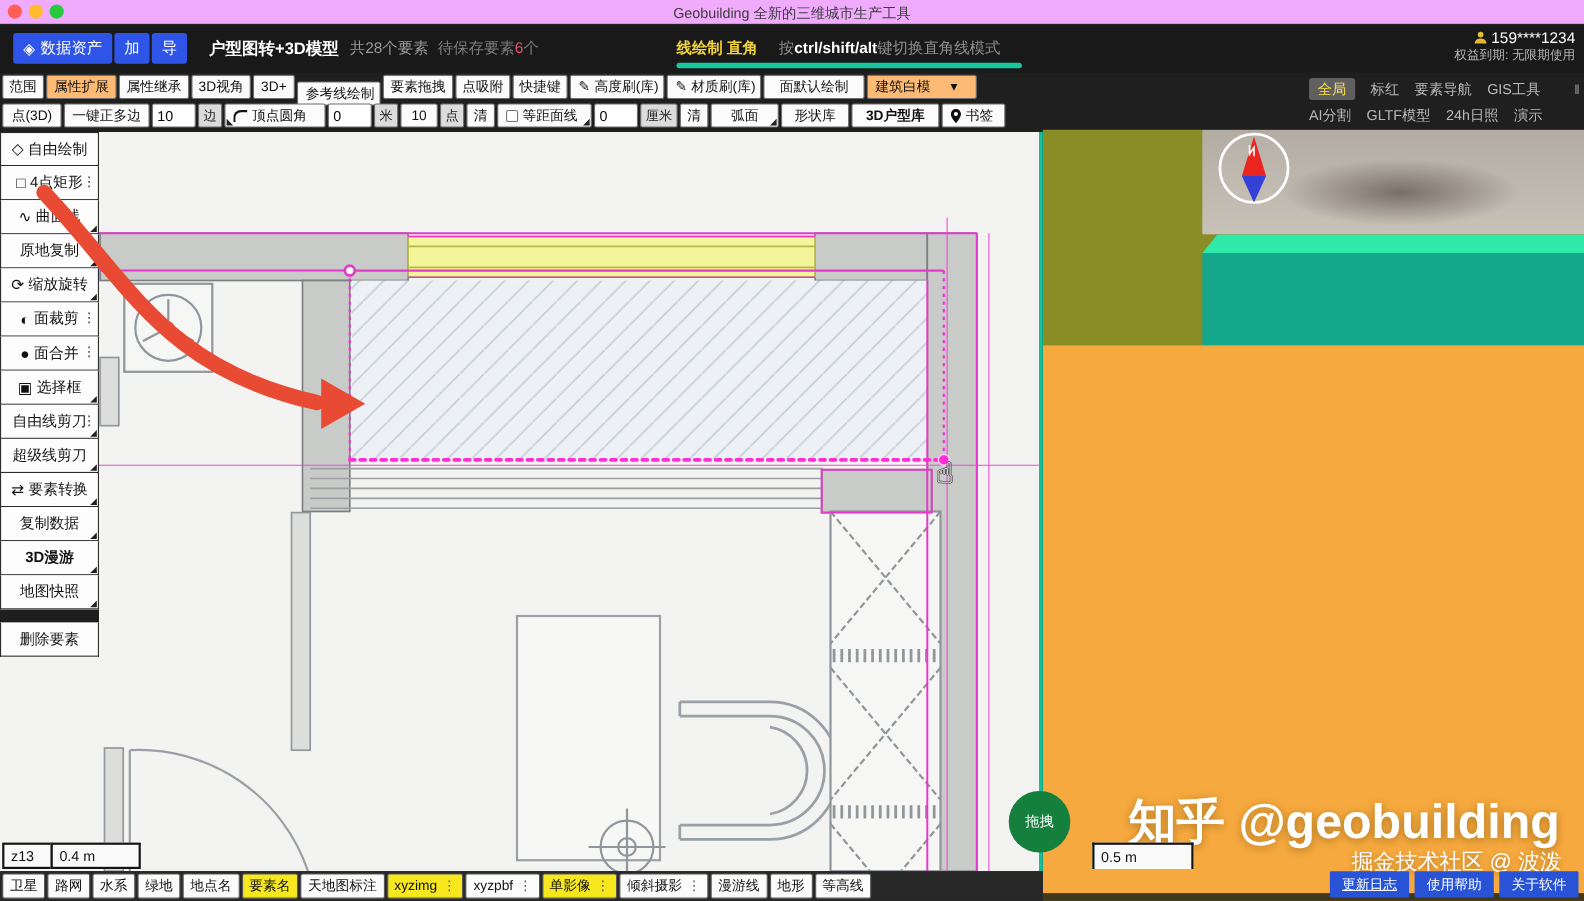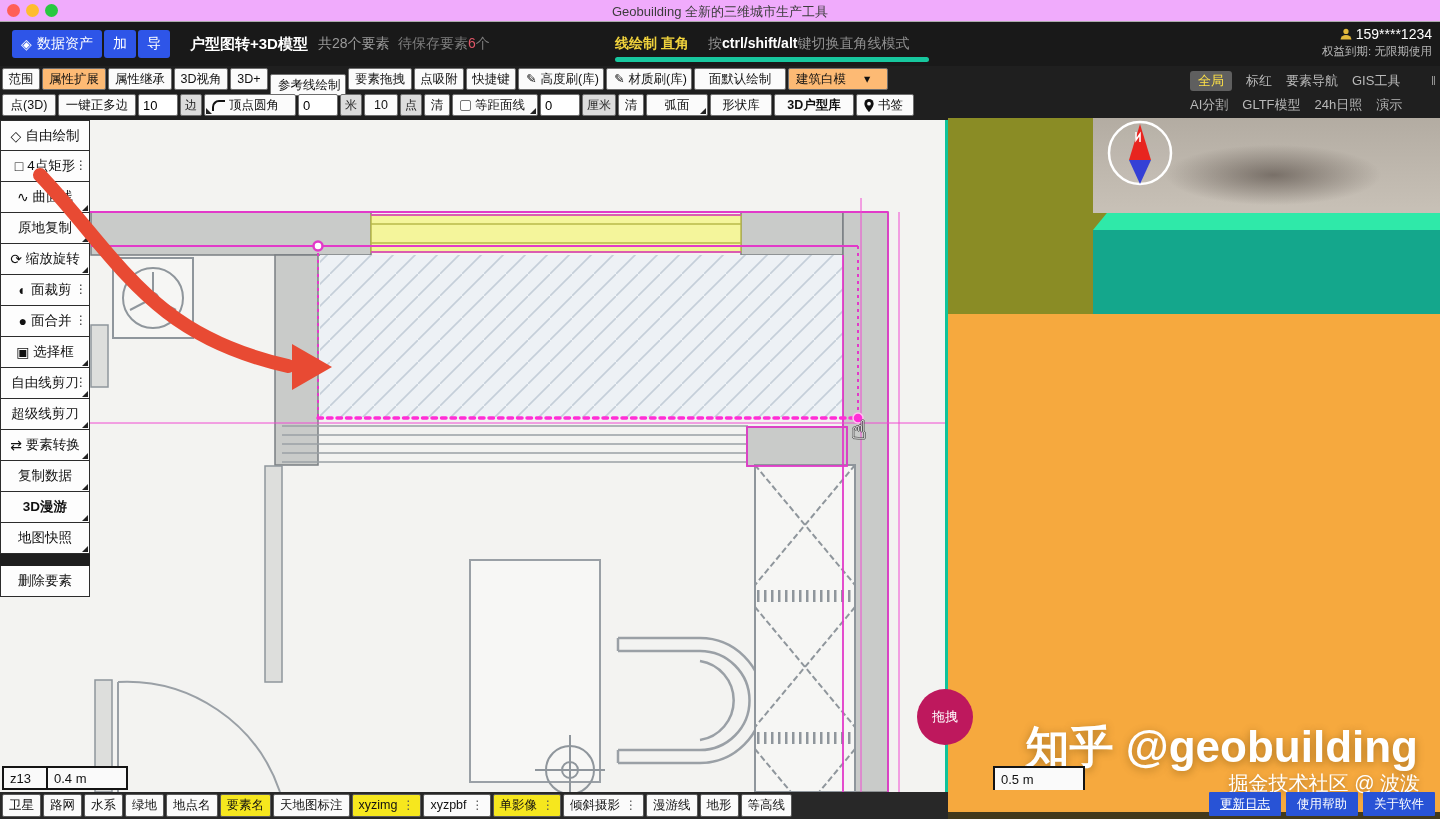--- a/index.html
+++ b/index.html
@@ -76,21 +76,21 @@
   .v-orange { position:absolute; left:0; top:196px; width:492px; height:498px; background:#f6a93e; }
   .v-bottomstrip { position:absolute; left:0; top:694px; width:492px; height:7px; background:#42391c; }
   .compass { position:absolute; left:157px; top:0px; }
   .scalebox { position:absolute; left:45px; top:648px; width:92px; height:24px; background:#fafafa; border:2px solid #141414; border-bottom:none; font-size:13px; color:#111; display:flex; align-items:center; padding:0 6px; }
   .wm1 { position:absolute; left:30px; top:600px; width:440px; text-align:right; font-size:44px; font-weight:bold; color:#fff; text-shadow:0 2px 8px rgba(90,60,0,.45); white-space:nowrap; }
   .wm2 { position:absolute; right:20px; top:652px; font-size:20px; font-weight:normal; color:#fff; text-shadow:0 2px 6px rgba(90,60,0,.45); white-space:nowrap; }
   .helpbtns { position:absolute; right:5px; top:674px; display:flex; gap:5px; }
   .helpbtn { background:#2853d6; color:#fff; font-size:12.5px; height:24px; padding:0 11px; display:flex; align-items:center; border-radius:1px; }
   .helpbtn.first span { text-decoration:underline; }
 
-  .dragbtn { position:absolute; left:917px; top:689px; width:56px; height:56px; border-radius:50%; background:#be185d; color:#fff; font-size:13px; display:flex; align-items:center; justify-content:center; z-index:60; }
+  .dragbtn { position:absolute; left:917px; top:719px; width:56px; height:56px; border-radius:50%; background:#15803d; color:#fff; font-size:13px; display:flex; align-items:center; justify-content:center; z-index:60; }
 
   
   .bottombar { position:absolute; left:0; top:792px; width:948px; height:27px; background:#282828; display:flex; align-items:center; gap:2px; padding-left:2px; z-index:50; }
   .bb-btn { height:23px; line-height:21px; background:#fbfbfb; border:1px solid #5a5a5a; border-radius:2px; padding:0 6px; font-size:12.5px; color:#111; white-space:nowrap; display:flex; align-items:center; gap:5px; }
   .bb-btn.yellow { background:#f6e71e; }
   .bb-dots { color:#555; font-size:12px; }
 </style>
 </head>
 <body>
 

